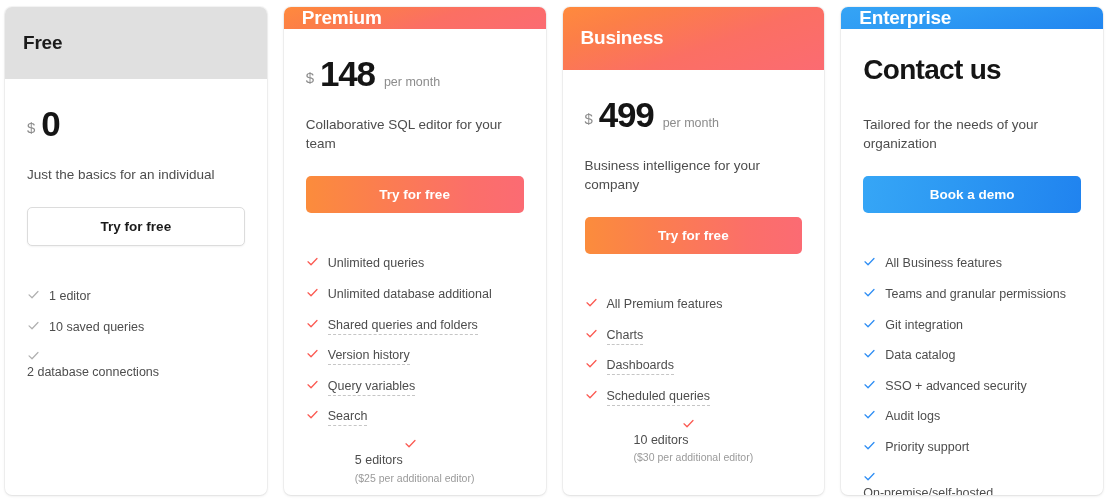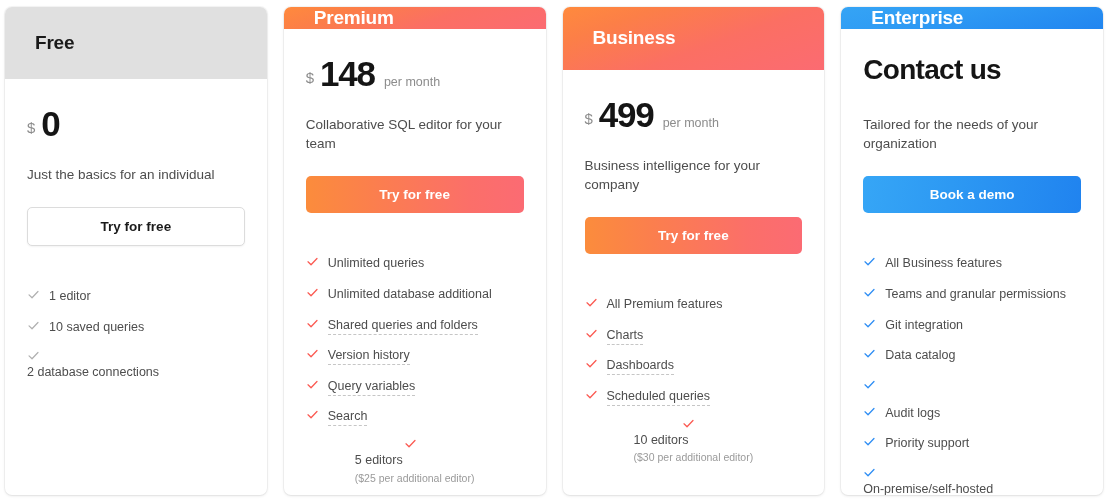--- a/index.html
+++ b/index.html
@@ -29,21 +29,21 @@
     display: flex;
     flex-direction: column;
     overflow: hidden;
     min-width: 0;
   }
 
   .card-header {
     height: 72px;
     display: flex;
     align-items: center;
-    padding: 0 30px;
+    padding: 0 18px;
   }
   .card-header .card-title {
     font-size: 19px;
     font-weight: bold;
     letter-spacing: -0.2px;
   }
 
   
   .header-free   { background: #e0e0e0; }
   .header-free .card-title { color: #1a1a1a; }
@@ -445,20 +445,23 @@
           <span class="feature-text-wrap">
             <span class="feature-label">Data catalog</span>
           </span>
         </li>
         <li class="feature-item">
           <span class="check-icon">
             <svg viewBox="0 0 16 16">
                 <path d="M2.5 8.4 L6.2 12 L13.5 4.3" fill="none" stroke="#2f8ef4" stroke-width="1.6" stroke-linecap="round" stroke-linejoin="round"></path>
               </svg>
           </span>
+          <span class="feature-text-wrap">
+            <span class="feature-label">SSO + advanced security</span>
+          </span>
         </li>
         <li class="feature-item">
           <span class="check-icon">
             <svg viewBox="0 0 16 16">
                 <path d="M2.5 8.4 L6.2 12 L13.5 4.3" fill="none" stroke="#2f8ef4" stroke-width="1.6" stroke-linecap="round" stroke-linejoin="round"></path>
               </svg>
           </span>
           <span class="feature-text-wrap">
             <span class="feature-label">Audit logs</span>
           </span>

